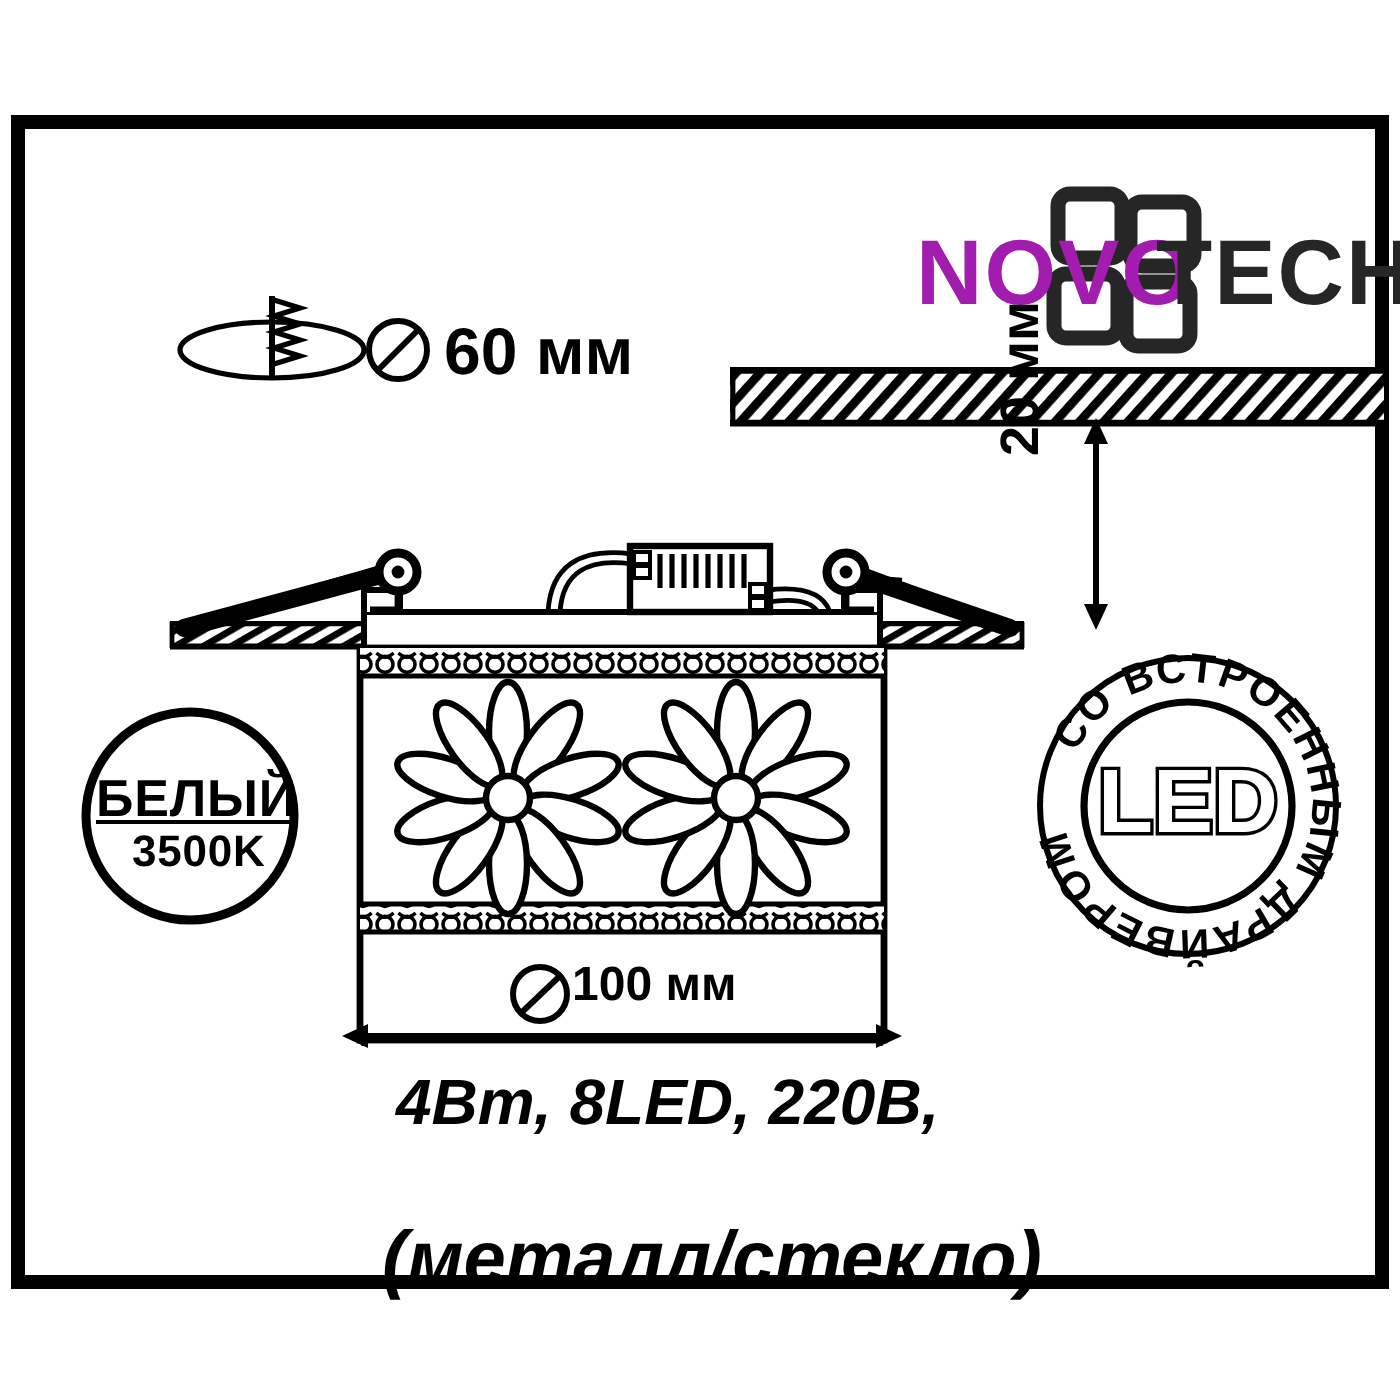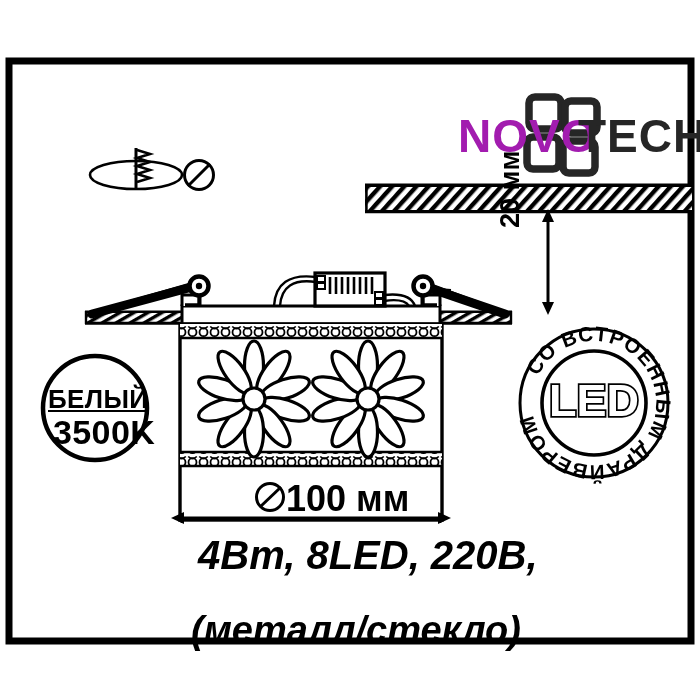--- a/index.html
+++ b/index.html
@@ -188,24 +188,25 @@
       <path d="M535 97 h20 a6 6 0 0 1 6 6 v20 a6 6 0 0 1 -6 6 h-20 a6 6 0 0 1 -6 -6 v-20 a6 6 0 0 1 6 -6 z"></path>
       <path d="M571 101 h20 a6 6 0 0 1 6 6 v20 a6 6 0 0 1 -6 6 h-20 a6 6 0 0 1 -6 -6 v-20 a6 6 0 0 1 6 -6 z"></path>
       <path d="M533 137 h20 a6 6 0 0 1 6 6 v20 a6 6 0 0 1 -6 6 h-20 a6 6 0 0 1 -6 -6 v-20 a6 6 0 0 1 6 -6 z"></path>
       <path d="M569 141 h20 a6 6 0 0 1 6 6 v20 a6 6 0 0 1 -6 6 h-20 a6 6 0 0 1 -6 -6 v-20 a6 6 0 0 1 6 -6 z"></path>
     </g>
   </svg>
 
   <div class="txt bold" style="left:458px;top:113px;font-size:46px;letter-spacing:1px;color:#a21caf;">NOVO</div>
   <div class="txt bold" style="left:578px;top:113px;font-size:46px;letter-spacing:1px;color:#262626;">TECH</div>
 
+  <div class="txt bold" style="left:222px;top:159px;font-size:33px;">60 мм</div>
 
   <div class="txt bold" style="left:497px;top:228px;font-size:27px;transform:rotate(-90deg);transform-origin:left top;">20 мм</div>
 
-  <div class="txt bold" style="left:286px;top:481px;font-size:36px;">100 мм</div>
+  <div class="txt bold" style="left:286px;top:481px;font-size:24px;">100 мм</div>
 
   <div class="txt bold" style="left:48px;top:386px;font-size:26px;letter-spacing:0.4px;text-decoration:underline;">БЕЛЫЙ</div>
-  <div class="txt bold" style="left:53px;top:415px;font-size:34px;letter-spacing:0.4px;">3500K</div>
-
-  <div class="txt ital" style="left:198px;top:535px;font-size:40px;">4Вт, 8LED, 220В,</div>
+  <div class="txt bold" style="left:66px;top:415px;font-size:22px;letter-spacing:0.4px;">3500K</div>
+
+  <div class="txt ital" style="left:198px;top:535px;font-size:32px;">4Вт, 8LED, 220В,</div>
   <div class="txt ital" style="left:191px;top:611px;font-size:38px;">(металл/стекло)</div>
 
 </div>
 
 </body></html>

